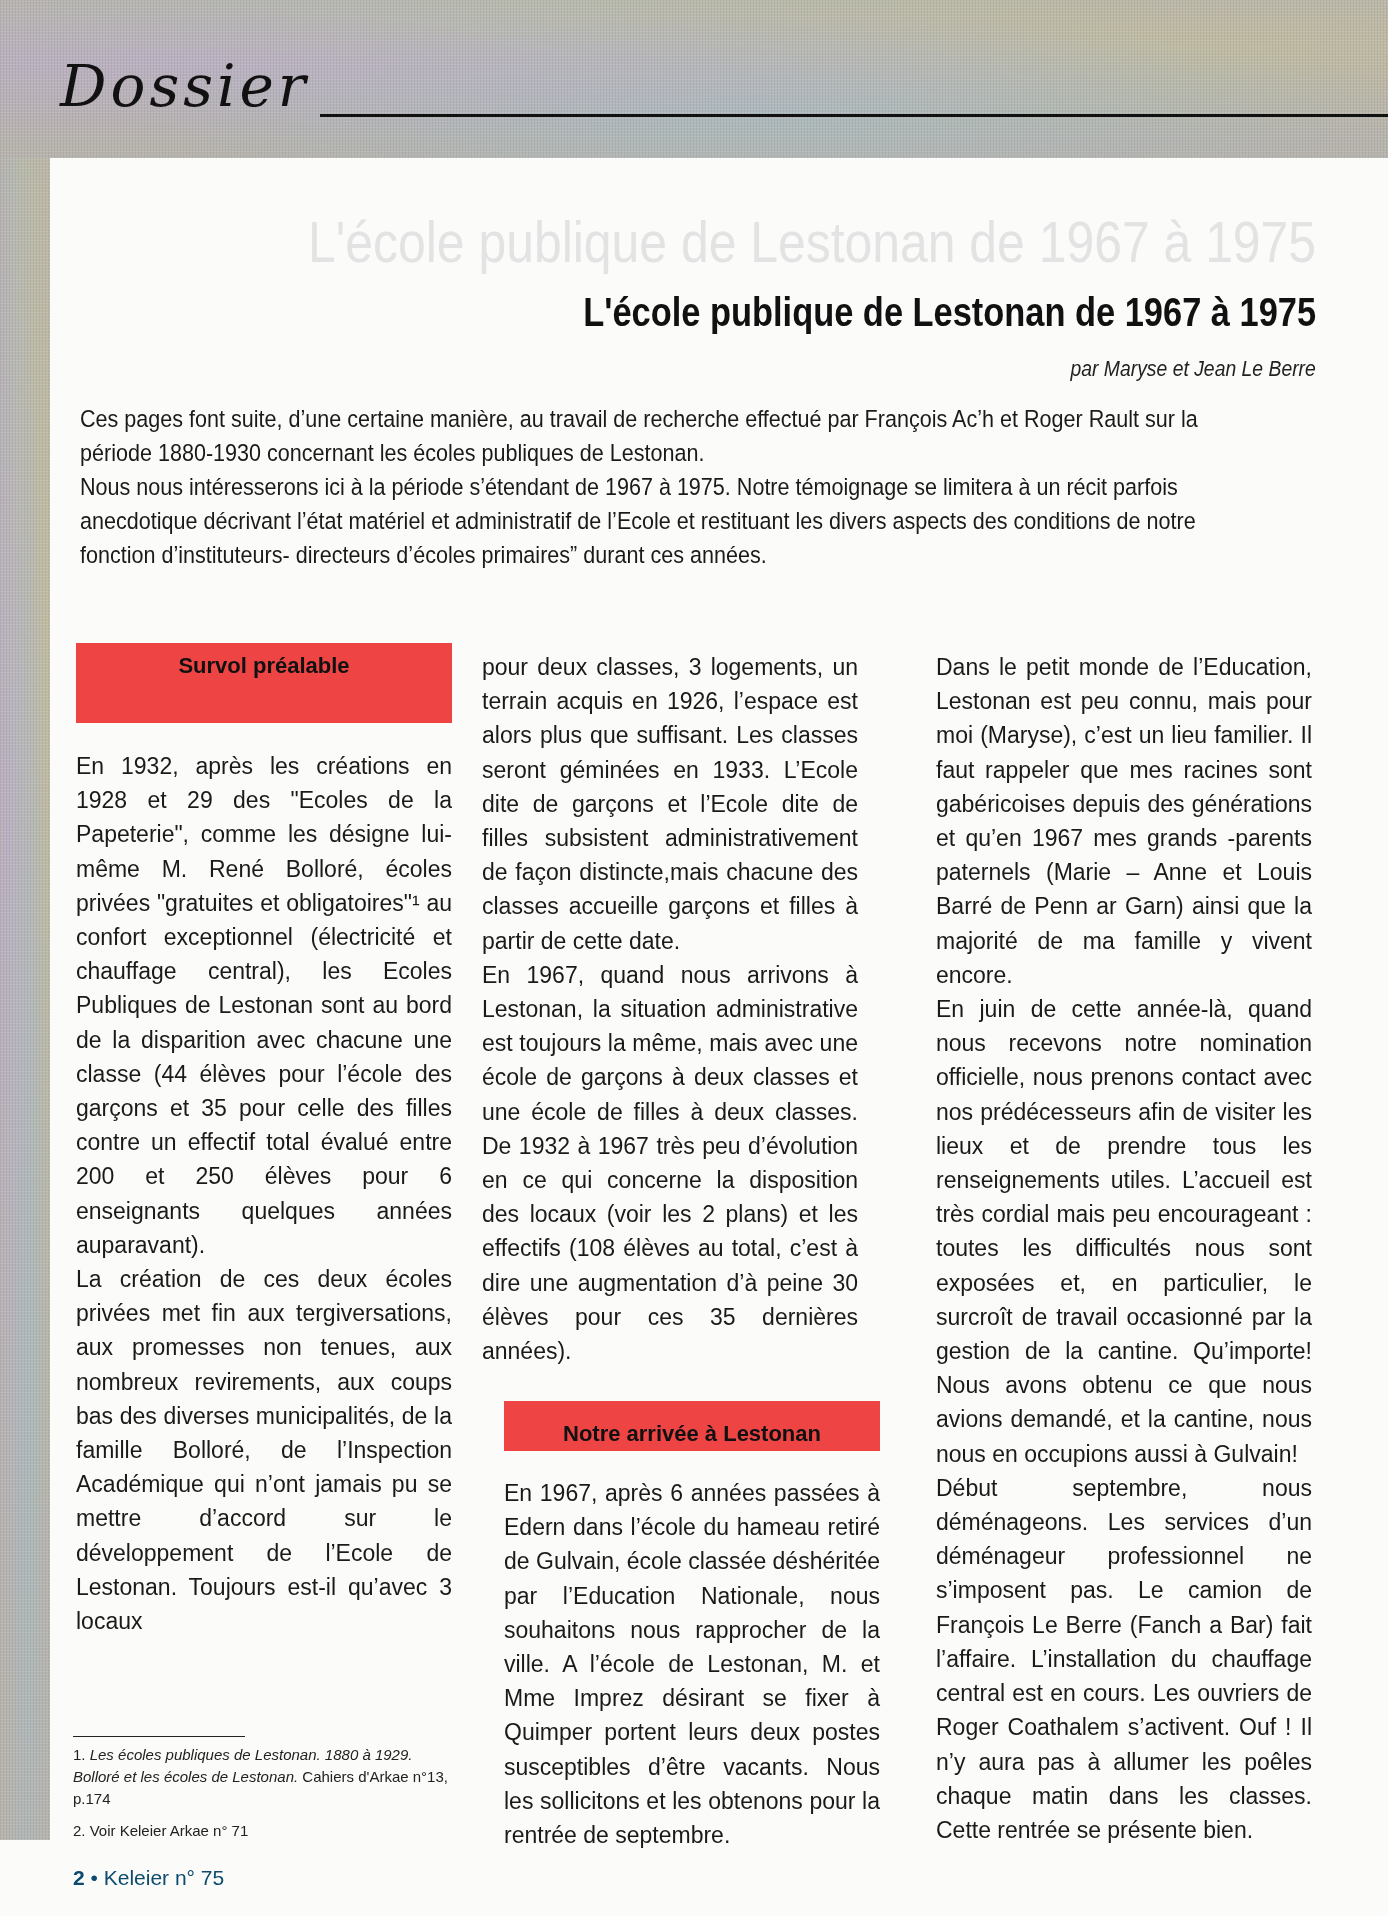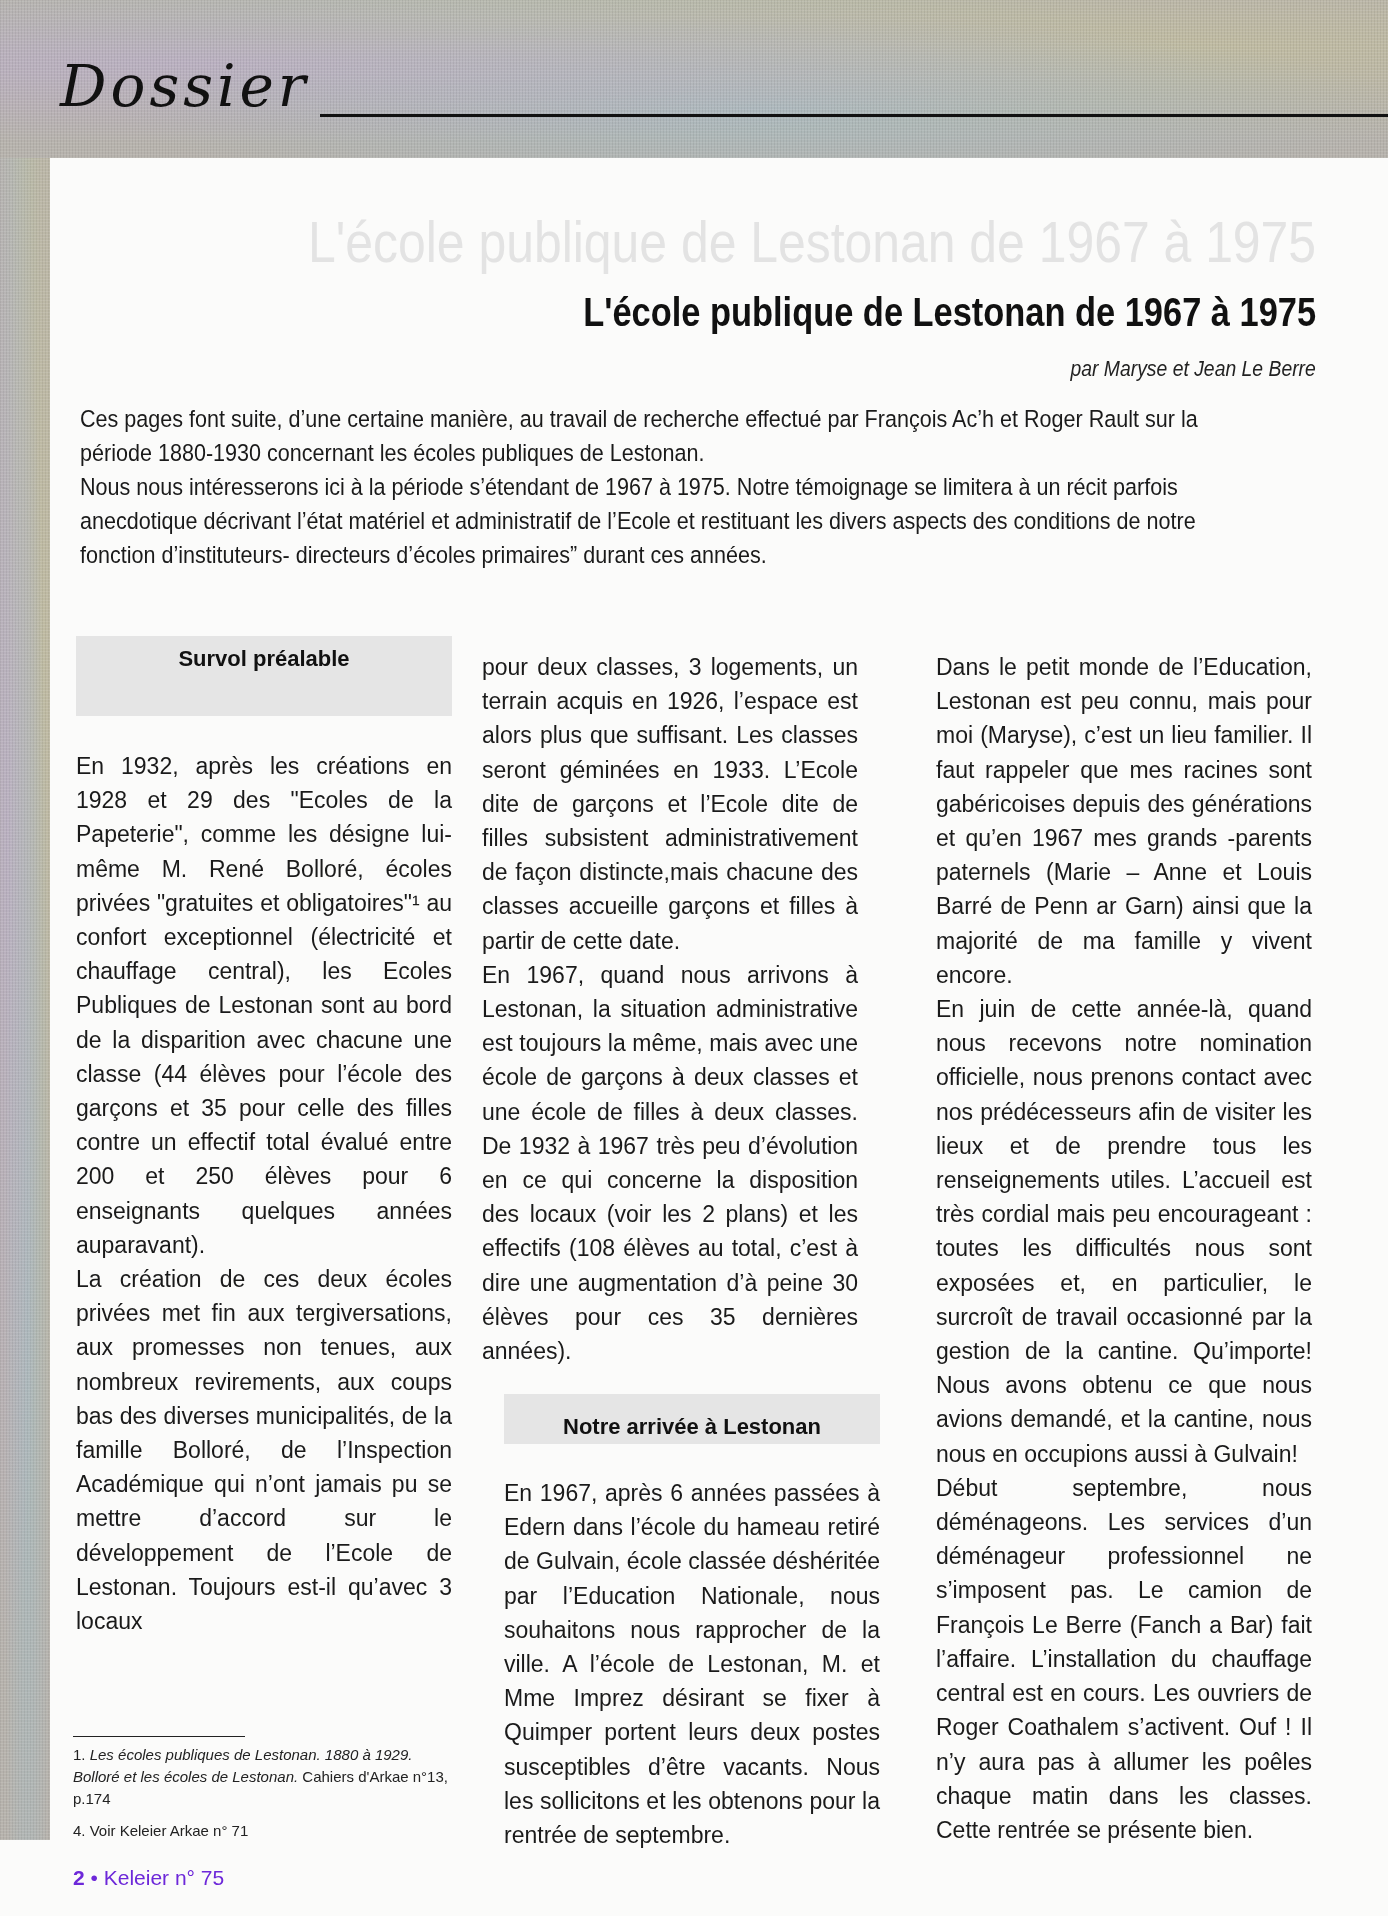--- a/index.html
+++ b/index.html
@@ -45,36 +45,36 @@
     }
     .intro {
       position: absolute; left: 80px; top: 402px; width: 1290px;
       font-size: 24.5px; line-height: 34px; color: #1a1a1a;
       transform: scaleX(0.88); transform-origin: left top;
     }
     .intro p { margin: 0; }
     .col3 { left: 936px; top: 650px; }
 
     .sub-box {
-      background: #e5e5e5; text-align: center; font-weight: bold;
-      font-size: 22px; line-height: 34px; padding: 6px 0; color: #111;
+      background: #ef4444; text-align: center; font-weight: bold;
+      font-size: 22px; line-height: 34px; padding: 6px 0; color: #111; margin-top: 7px;
     }
     .sub1 { position: absolute; left: 76px; top: 636px; width: 376px; height: 80px; padding: 6px 0 0; box-sizing: border-box; }
     .sub2 { position: absolute; left: 504px; top: 1394px; width: 376px; height: 50px; padding: 16px 0 0; box-sizing: border-box; }
 
     .col1-text { position: absolute; left: 76px; top: 749px; width: 376px; font-size: 23px; line-height: 34.2px; text-align: justify; }
     .col1-text p, .col2a p, .col2b p, .col3 p { margin: 0; }
     .col2a { position: absolute; left: 482px; top: 650px; width: 376px; font-size: 23px; line-height: 34.2px; text-align: justify; }
     .col2b { position: absolute; left: 504px; top: 1476px; width: 376px; font-size: 23px; line-height: 34.2px; text-align: justify; }
     .col3 { position: absolute; left: 936px; top: 650px; width: 376px; font-size: 23px; line-height: 34.2px; text-align: justify; }
 
     .fn-rule { position: absolute; left: 73px; top: 1736px; width: 172px; height: 1px; background: #222; }
     .footnotes { position: absolute; left: 73px; top: 1744px; width: 380px; font-size: 15px; line-height: 22px; color: #222; }
     .footnotes p { margin: 0 0 10px; }
-    .folio { position: absolute; left: 73px; top: 1866px; font-size: 21px; color: #6d28d9; text-align: right; }
+    .folio { position: absolute; left: 73px; top: 1866px; font-size: 21px; color: #0c4a6e; text-align: right; }
     .folio b { font-weight: bold; }
   </style>
 </head>
 <body>
 
 <div class="header-band texture"></div>
 <div class="left-strip texture"></div>
 <div class="section-mark">Dossier</div>
 <div class="header-rule"></div>
 
@@ -106,18 +106,18 @@
 
 <div class="col3">
   <p>Dans le petit monde de l’Education, Lestonan est peu connu, mais pour moi (Maryse), c’est un lieu familier. Il faut rappeler que mes racines sont gabéricoises depuis des générations et qu’en 1967 mes grands -parents paternels (Marie – Anne et Louis Barré de Penn ar Garn) ainsi que la majorité de ma famille y vivent encore.</p>
   <p>En juin de cette année-là, quand nous recevons notre nomination officielle, nous prenons contact avec nos prédécesseurs afin de visiter les lieux et de prendre tous les renseignements utiles. L’accueil est très cordial mais peu encourageant : toutes les difficultés nous sont exposées et, en particulier, le surcroît de travail occasionné par la gestion de la cantine. Qu’importe! Nous avons obtenu ce que nous avions demandé, et la cantine, nous nous en occupions aussi à Gulvain!</p>
   <p>Début septembre, nous déménageons. Les services d’un déménageur professionnel ne s’imposent pas. Le camion de François Le Berre (Fanch a Bar) fait l’affaire. L’installation du chauffage central est en cours. Les ouvriers de Roger Coathalem s’activent. Ouf ! Il n’y aura pas à allumer les poêles chaque matin dans les classes. Cette rentrée se présente bien.</p>
 </div>
 
 <div class="fn-rule"></div>
 <div class="footnotes">
   <p><span>1. </span><i>Les écoles publiques de Lestonan. 1880 à 1929. Bolloré et les écoles de Lestonan.</i><span> Cahiers d'Arkae n°13, p.174</span></p>
-  <p>4. Voir Keleier Arkae n° 71</p>
+  <p>2. Voir Keleier Arkae n° 71</p>
 </div>
 
 <div class="folio">
   <b>2</b><span> • </span><span>Keleier n° 75</span>
 </div>
 
 </body></html>

